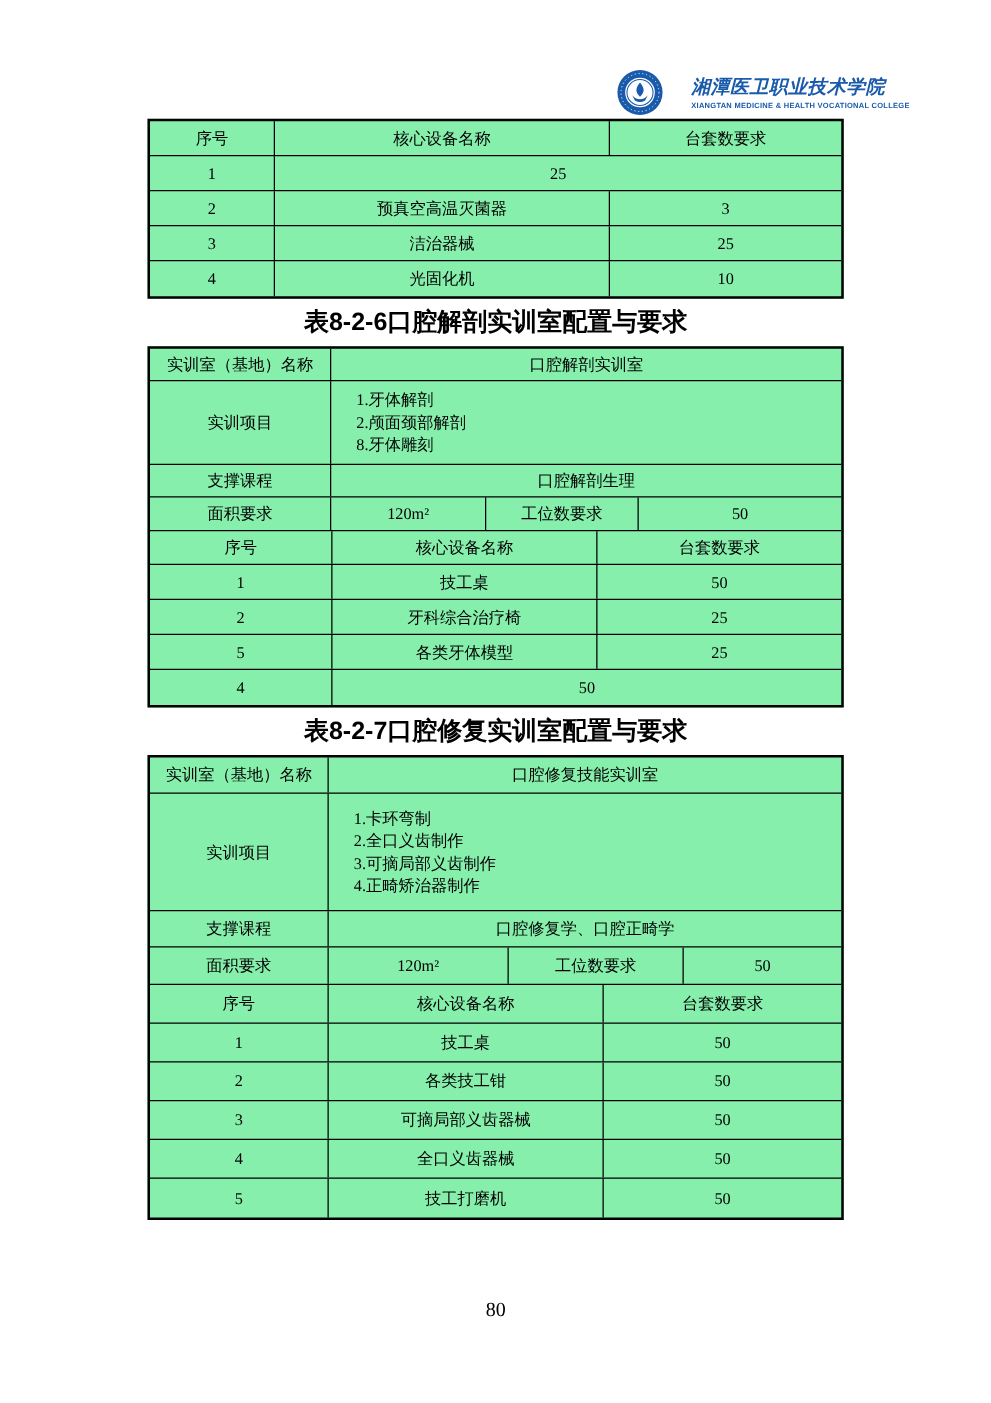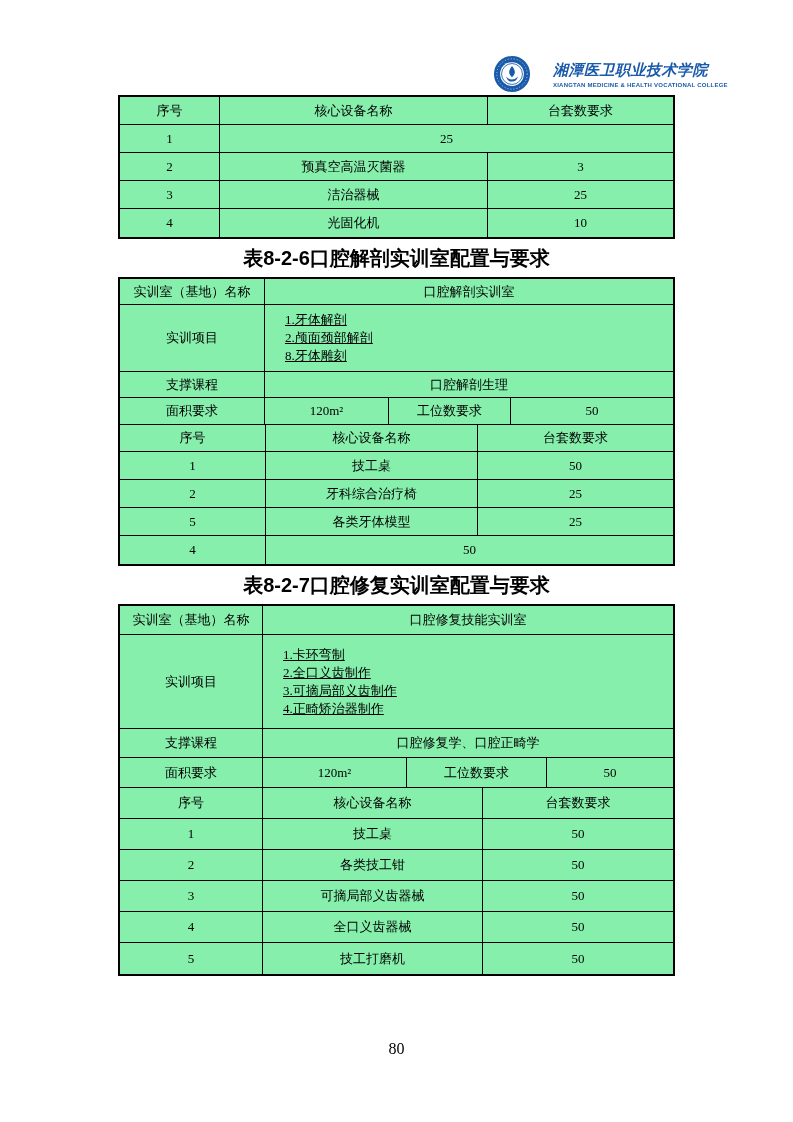--- a/index.html
+++ b/index.html
@@ -61,21 +61,21 @@
   .t3 .lab{width:143px;}
   .t3 .a1{width:144px;}
   .t3 .a2{width:140px;}
   .t3 .e1{width:143px;}
   .t3 .e2{width:220px;}
 
   .projects{
     flex-direction:column;align-items:flex-start;justify-content:center;
     text-align:left;padding:6px 8px 6px 20px;line-height:18px;
   }
-  .projects div{white-space:nowrap;text-decoration:underline;}
+  .projects div{white-space:nowrap;}
 
   .tbl-title{
     text-align:center;font-family:"Liberation Sans","DejaVu Sans",sans-serif;
     font-weight:bold;font-size:20px;line-height:22px;margin:8px 0;color:#000;
   }
 
   .page-num{
     position:absolute;top:1040px;left:0;width:100%;
     text-align:center;font-size:16px;color:#000;
   }

